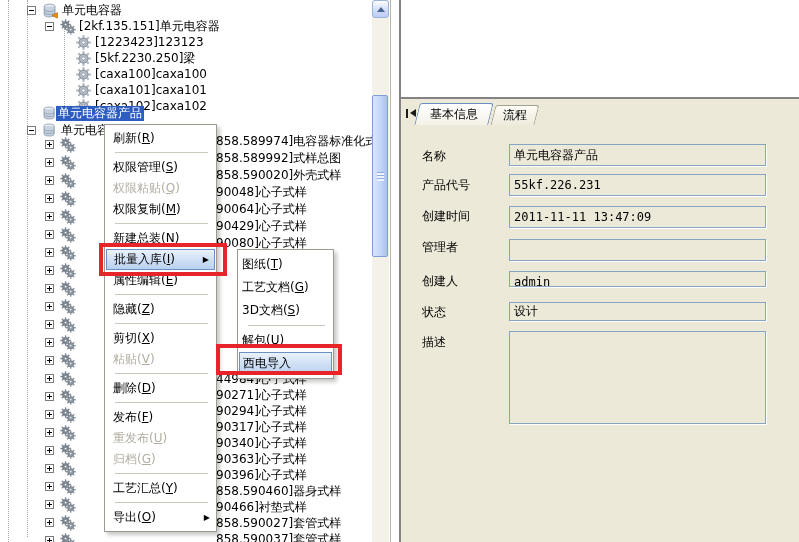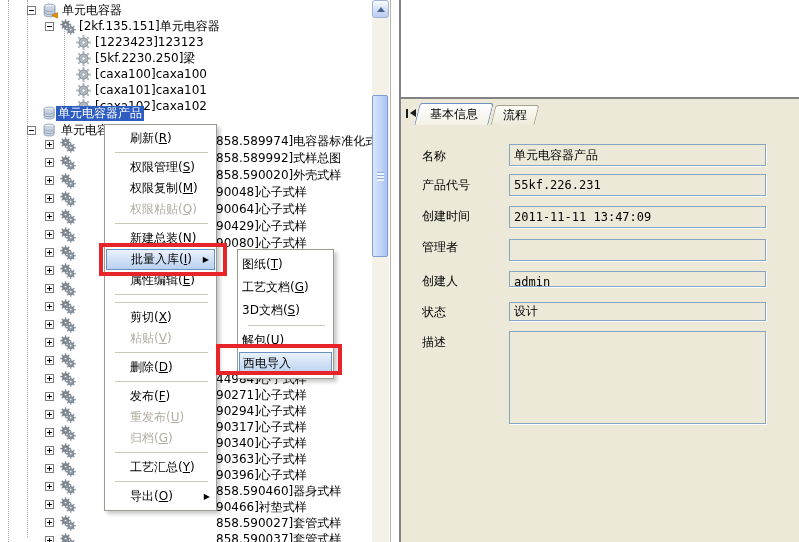--- a/index.html
+++ b/index.html
@@ -49,21 +49,21 @@
   .f-label { position:absolute; left:21px; white-space:nowrap; line-height:14px; }
   .f-box { position:absolute; left:108px; width:257px; background:#ece9d8; border:1px solid #86a4c4;
         box-shadow:1px 1px 0 #ffffff; overflow:hidden; }
   .f-val { display:block; padding-left:4px; line-height:20px; white-space:nowrap; }
   .f-val.mono { font-family:"DejaVu Sans Mono","Liberation Mono",monospace; font-size:12px; }
 
   
   .menu { position:absolute; background:#ffffff; border:1px solid #9d9a92; box-shadow:3px 3px 4px rgba(0,0,0,0.22); padding:3px 1px; }
   #ctx-menu { left:104px; top:124px; width:113px; z-index:10; }
   #sub-menu { left:237px; top:249px; width:97px; z-index:11; }
-  .menu-item { position:relative; height:21px; line-height:21px; padding-left:24px; white-space:nowrap; cursor:default; }
+  .menu-item { position:relative; height:21px; line-height:21px; padding-left:7px; white-space:nowrap; cursor:default; }
   #sub-menu .menu-item { height:23px; line-height:23px; padding-left:3px; }
   .menu-item.disabled { color:#b2aea1; }
   .menu-item .mi-arrow { position:absolute; right:5px; top:0; font-size:8px; }
   .menu-item.highlight { background:linear-gradient(180deg,#eaf2fc,#d3e2f6 45%,#b9d1ef);
         border:1px solid #6a91c6; line-height:19px; }
   #sub-menu .menu-item.highlight { line-height:21px; }
   .menu-sep { position:relative; height:8px; }
   #sub-menu .menu-sep { height:7px; }
   .menu-sep i { position:absolute; left:9px; right:7px; top:3px; height:1px; background:#cbc8bc; }
 
@@ -981,31 +981,32 @@
         </div>
     </div>
   </div>
 
   <div id="ctx-menu" class="menu">
       <div class="menu-item"><span class="mi-label">刷新(<u>R</u>)</span></div>
       <div class="menu-sep">
         <i></i>
       </div>
       <div class="menu-item"><span class="mi-label">权限管理(<u>S</u>)</span></div>
+      <div class="menu-item disabled"><span class="mi-label">权限粘贴(<u>Q</u>)</span></div>
       <div class="menu-item"><span class="mi-label">权限复制(<u>M</u>)</span></div>
-      <div class="menu-item disabled"><span class="mi-label">权限粘贴(<u>Q</u>)</span></div>
       <div class="menu-sep">
         <i></i>
       </div>
       <div class="menu-item"><span class="mi-label">新建总装(<u>N</u>)</span></div>
       <div class="menu-item highlight"><span class="mi-label">批量入库(<u>I</u>)</span><span class="mi-arrow">▶</span></div>
       <div class="menu-item"><span class="mi-label">属性编辑(<u>E</u>)</span></div>
       <div class="menu-sep">
         <i></i>
       </div>
+      <div class="menu-item"><span class="mi-label">隐藏(<u>Z</u>)</span></div>
       <div class="menu-sep">
         <i></i>
       </div>
       <div class="menu-item"><span class="mi-label">剪切(<u>X</u>)</span></div>
       <div class="menu-item disabled"><span class="mi-label">粘贴(<u>V</u>)</span></div>
       <div class="menu-sep">
         <i></i>
       </div>
       <div class="menu-item"><span class="mi-label">删除(<u>D</u>)</span></div>
       <div class="menu-sep">

